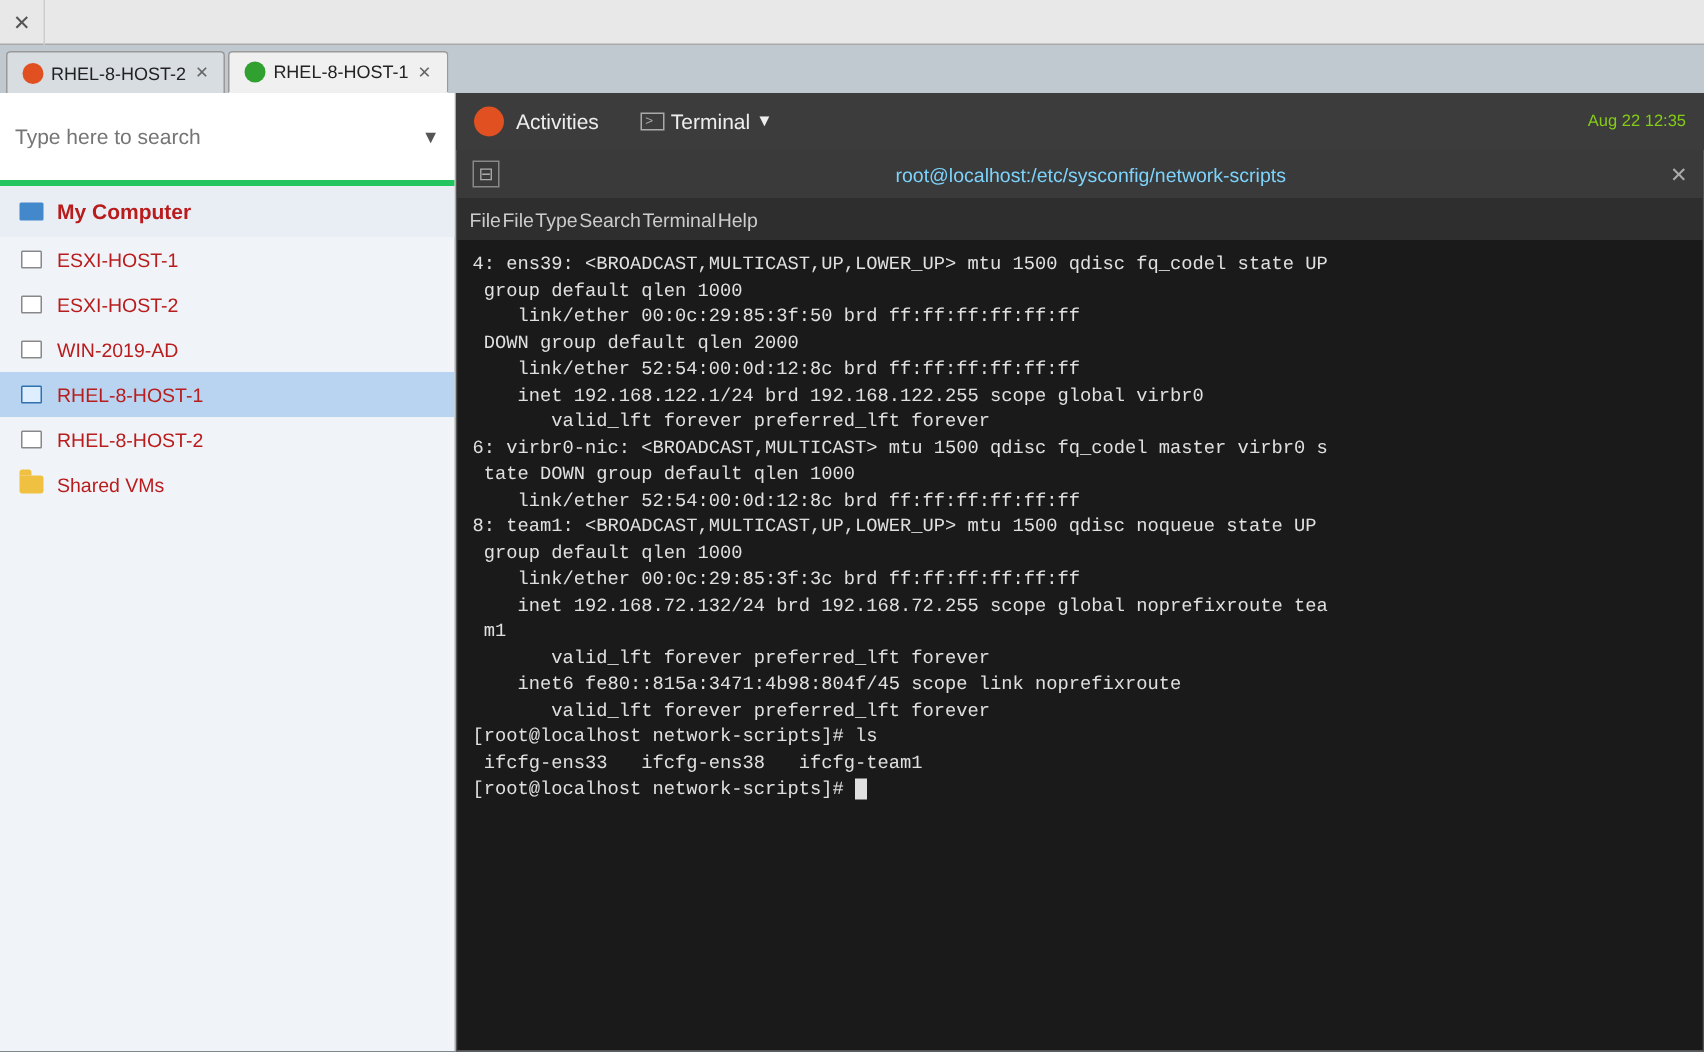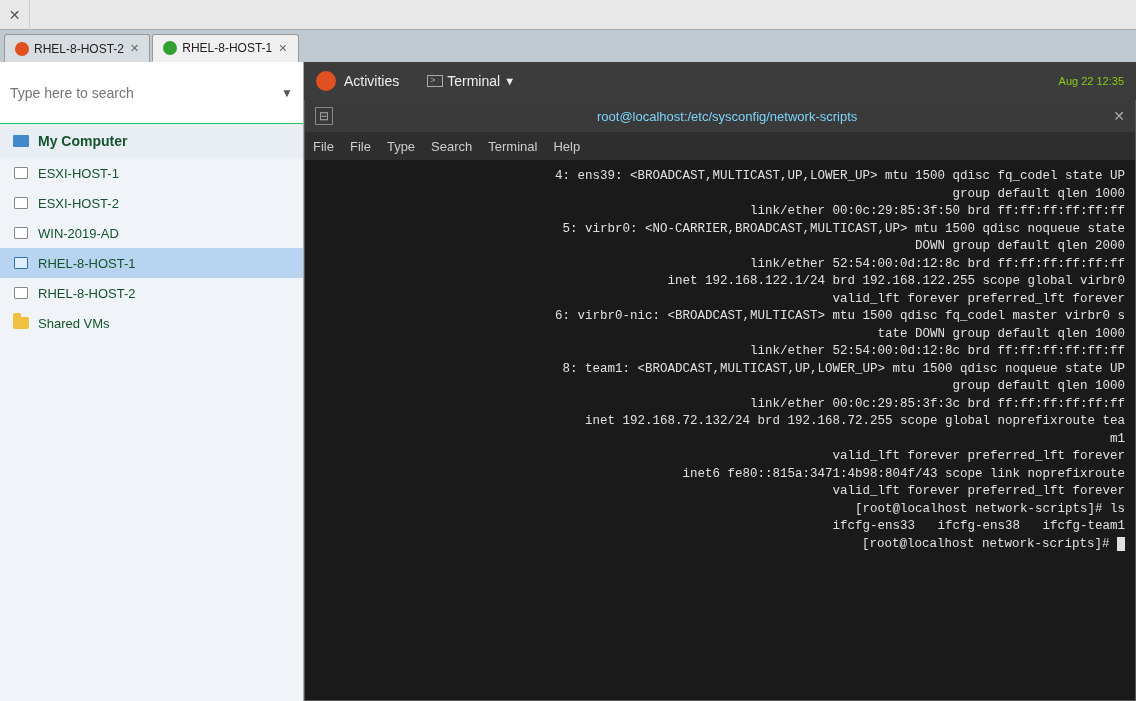--- a/index.html
+++ b/index.html
@@ -79,42 +79,42 @@
       display: flex;
       flex-direction: column;
       border-right: 1px solid #aaa;
       flex-shrink: 0;
     }
     .sidebar-search {
       display: flex;
       align-items: center;
       padding: 8px 10px;
       background: #fff;
-      border-bottom: 1px solid #22c55e;
+      border-bottom: 4px solid #22c55e;
       height: 62px;
     }
     .sidebar-search input {
       flex: 1;
       border: none;
       outline: none;
       font-size: 14px;
       color: #888;
       background: transparent;
     }
     .sidebar-search-arrow {
       font-size: 12px;
       color: #555;
     }
     .sidebar-item {
       display: flex;
       align-items: center;
       padding: 6px 12px;
       cursor: pointer;
       font-size: 13px;
-      color: #14532d;
+      color: #b91c1c;
     }
     .sidebar-item.selected {
       background: #b8d4f0;
     }
     .sidebar-item.header {
       font-weight: bold;
       font-size: 14px;
       padding: 8px 12px;
       background: #e8eef4;
     }
@@ -252,39 +252,38 @@
       font-size: 14px;
     }
 
     
     .terminal-menu {
       display: flex;
       align-items: center;
       background: #2e2e2e;
       height: 28px;
       padding: 0 8px;
-      gap: 16px;
+      gap: 1px;
     }
     .terminal-menu-item {
       color: #ccc;
       font-size: 13px;
       cursor: pointer;
     }
 
     
     .terminal-body {
       flex: 1;
       background: #1a1a1a;
       color: #e0e0e0;
       font-family: 'Courier New', monospace;
       font-size: 12.5px;
       padding: 8px 10px;
       overflow: hidden;
       line-height: 1.4;
-      text-align: right;
     }
     .term-line { white-space: pre; }
     .cursor {
       display: inline-block;
       width: 8px;
       height: 14px;
       background: #e0e0e0;
       vertical-align: text-bottom;
       animation: blink 1s step-end infinite;
     }
@@ -388,35 +387,34 @@
         <span class="terminal-menu-item">Type</span>
         <span class="terminal-menu-item">Search</span>
         <span class="terminal-menu-item">Terminal</span>
         <span class="terminal-menu-item">Help</span>
       </div>
 
       <div class="terminal-body" id="terminal-body">
       <div class="term-line">4: ens39: &lt;BROADCAST,MULTICAST,UP,LOWER_UP&gt; mtu 1500 qdisc fq_codel state UP</div>
           <div class="term-line"> group default qlen 1000</div>
           <div class="term-line">    link/ether 00:0c:29:85:3f:50 brd ff:ff:ff:ff:ff:ff</div>
-          <div class="term-line">5: virbr0: &lt;NO-CARRIER,BROADCAST,MULTICAST,UP&gt; mtu 1500 qdisc noqueue state</div>
           <div class="term-line"> DOWN group default qlen 2000</div>
           <div class="term-line">    link/ether 52:54:00:0d:12:8c brd ff:ff:ff:ff:ff:ff</div>
           <div class="term-line">    inet 192.168.122.1/24 brd 192.168.122.255 scope global virbr0</div>
           <div class="term-line">       valid_lft forever preferred_lft forever</div>
           <div class="term-line">6: virbr0-nic: &lt;BROADCAST,MULTICAST&gt; mtu 1500 qdisc fq_codel master virbr0 s</div>
           <div class="term-line"> tate DOWN group default qlen 1000</div>
           <div class="term-line">    link/ether 52:54:00:0d:12:8c brd ff:ff:ff:ff:ff:ff</div>
           <div class="term-line">8: team1: &lt;BROADCAST,MULTICAST,UP,LOWER_UP&gt; mtu 1500 qdisc noqueue state UP</div>
           <div class="term-line"> group default qlen 1000</div>
           <div class="term-line">    link/ether 00:0c:29:85:3f:3c brd ff:ff:ff:ff:ff:ff</div>
           <div class="term-line">    inet 192.168.72.132/24 brd 192.168.72.255 scope global noprefixroute tea</div>
           <div class="term-line"> m1</div>
           <div class="term-line">       valid_lft forever preferred_lft forever</div>
-          <div class="term-line">    inet6 fe80::815a:3471:4b98:804f/43 scope link noprefixroute</div>
+          <div class="term-line">    inet6 fe80::815a:3471:4b98:804f/45 scope link noprefixroute</div>
           <div class="term-line">       valid_lft forever preferred_lft forever</div>
           <div class="term-line">[root@localhost network-scripts]# ls</div>
           <div class="term-line"> ifcfg-ens33   ifcfg-ens38   ifcfg-team1</div>
           <div class="term-line">[root@localhost network-scripts]# <span class="cursor"></span></div>
         </div>
     </div>
   </div>
 
 </div>
 

